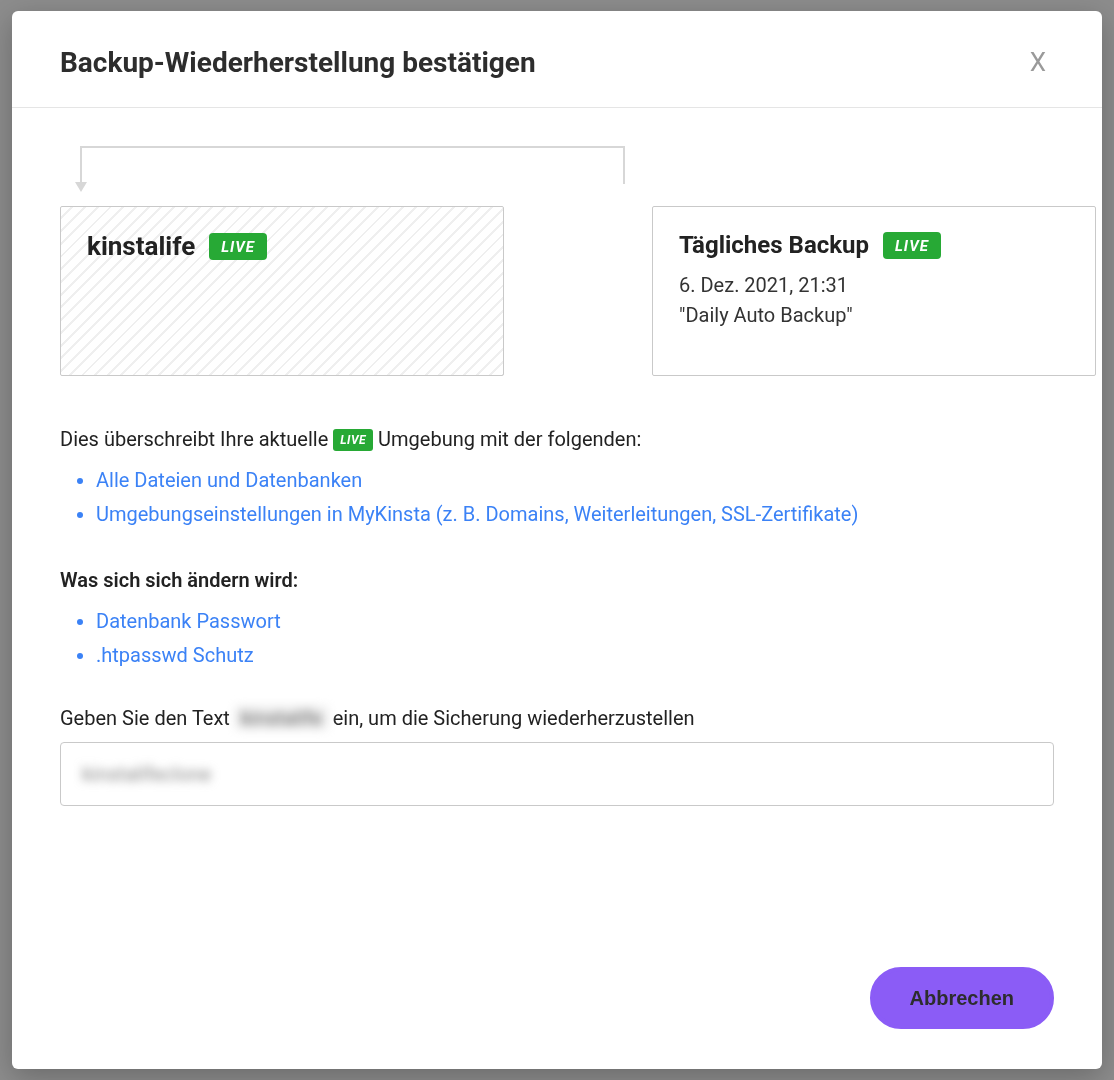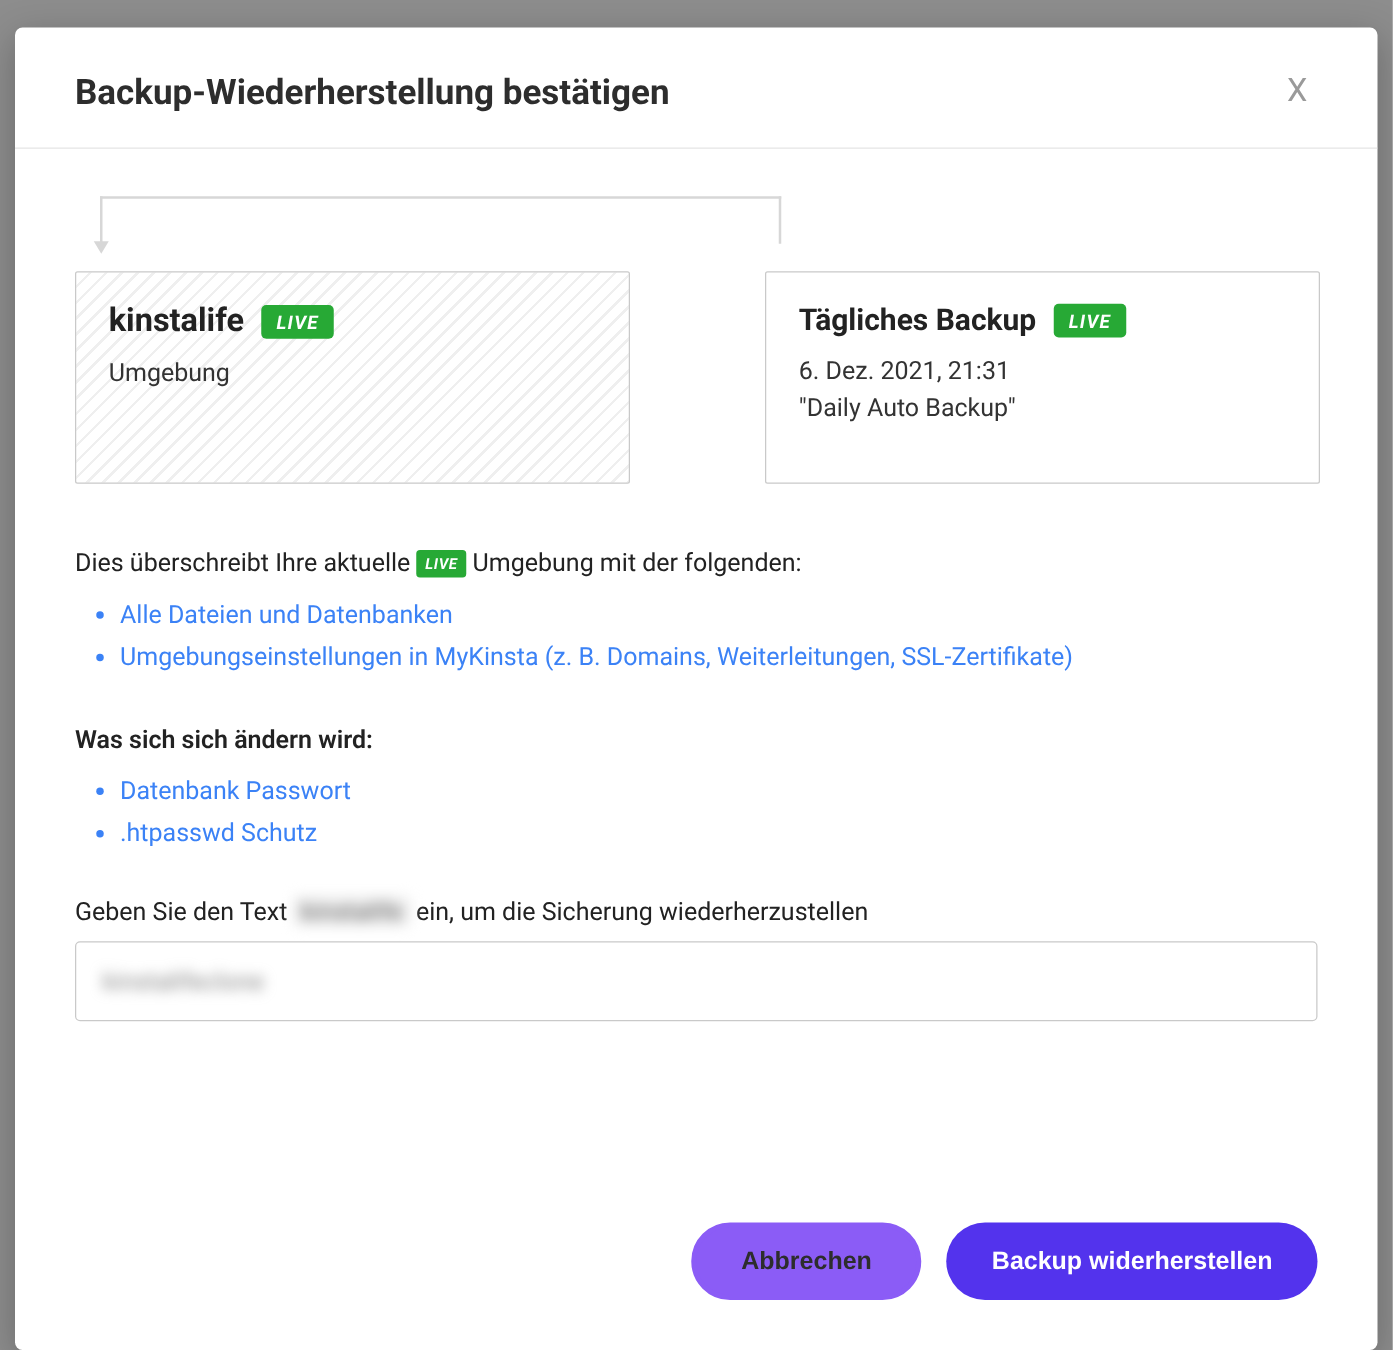--- a/index.html
+++ b/index.html
@@ -6,21 +6,21 @@
   html, body {
     margin: 0; padding: 0;
     width: 1114px; height: 1080px;
     font-family: -apple-system, BlinkMacSystemFont, "Segoe UI", Roboto, "Helvetica Neue", Arial, sans-serif;
     background: #8d8d8d;
     color: #2d2d2d;
   }
   .backdrop {
     width: 100%; height: 100%;
     display: flex;
-    align-items: flex-end;
+    align-items: center;
     justify-content: center;
   }
   .modal {
     width: 1090px;
     height: 1058px;
     background: #fff;
     border-radius: 6px;
     box-shadow: 0 8px 30px rgba(0,0,0,.25);
     display: flex;
     flex-direction: column;
@@ -74,21 +74,21 @@
     left: -5px;
     top: 36px;
     width: 0; height: 0;
     border-left: 6px solid transparent;
     border-right: 6px solid transparent;
     border-top: 10px solid #d7d7d7;
   }
 
   .cards {
     display: flex;
-    gap: 60px;
+    gap: 100px;
     margin-bottom: 48px;
   }
   .card {
     border: 1px solid #c9c9c9;
     border-radius: 2px;
     padding: 24px 26px 28px 26px;
     flex: 0 0 auto;
   }
   .card-left {
     width: 444px;
@@ -265,21 +265,20 @@
         <div class="arrow-head"></div>
       </div>
 
       <div class="cards">
 
         <div class="card card-left">
           <div class="card-title-row">
             <span class="card-title">kinstalife</span>
             <span class="badge-live">LIVE</span>
           </div>
-          <div class="card-sub">Umgebung</div>
         </div>
 
         <div class="card card-right">
           <div class="card-title-row">
             <span class="card-title-right">Tägliches Backup</span>
             <span class="badge-live">LIVE</span>
           </div>
           <div class="card-date">6. Dez. 2021, 21:31</div>
           <div class="card-note">"Daily Auto Backup"</div>
         </div>
@@ -310,17 +309,16 @@
 
       <div class="input-blur-overlay">
         <input class="confirm-input" type="text" value="kinstalifeclone" style="">
         <span class="input-blur-text">kinstalifeclone</span>
       </div>
 
     </div>
 
     <div class="modal-footer">
       <button class="btn btn-secondary">Abbrechen</button>
-      <button class="btn btn-primary">Backup widerherstellen</button>
     </div>
 
   </div>
 </div>
 
 </body></html>

